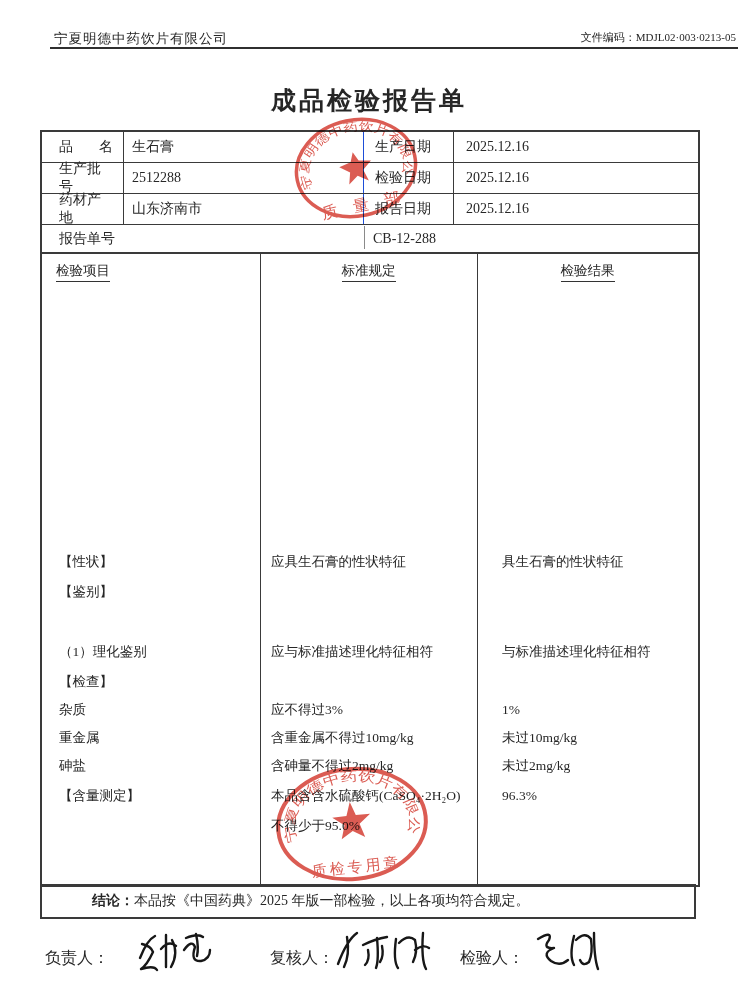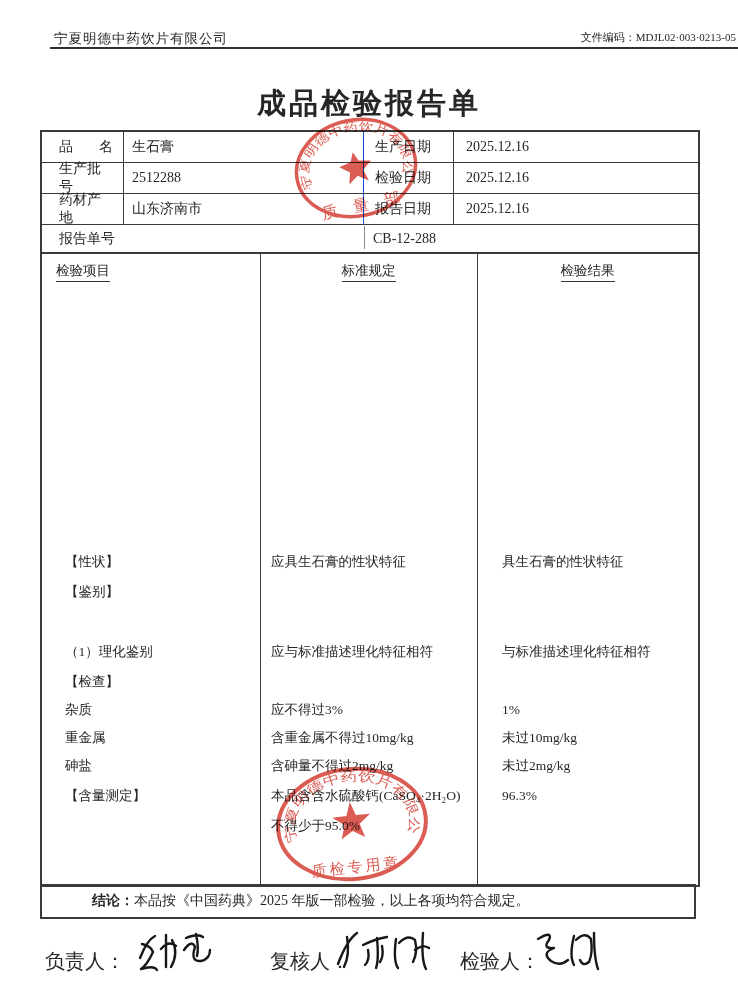--- a/index.html
+++ b/index.html
@@ -7,21 +7,21 @@
     width:738px;height:1000px;position:relative;background:#ffffff;
     font-family:"Liberation Serif","DejaVu Serif",serif;
     color:#262626;overflow:hidden;
   }
   .abs{position:absolute;}
   
   .hdr-company{left:54px;top:30px;font-size:13.5px;letter-spacing:1px;}
   .hdr-code{right:2px;top:30px;font-size:11px;}
   .hdr-rule{left:50px;top:47px;width:688px;height:2px;background:#2f2f2f;}
   
-  .title{left:0;top:84px;width:738px;text-align:center;font-size:29px;font-weight:bold;letter-spacing:3px;}
+  .title{left:0;top:84px;width:738px;text-align:center;font-size:25px;font-weight:bold;letter-spacing:3px;}
   
   .info-table{left:40px;top:130px;width:656px;height:120px;border:2px solid #3a3a3a;font-size:14px;}
   .info-row{position:absolute;left:0;width:100%;height:30px;display:flex;align-items:center;}
   .info-row.b{border-bottom:1px solid #3a3a3a;}
   .ir0{top:0;} .ir1{top:31px;} .ir2{top:62px;} .ir3{top:93px;height:27px;}
   .ic{height:100%;display:flex;align-items:center;box-sizing:border-box;}
   .ic-l1{width:82px;border-right:1px solid #3a3a3a;padding:0 10px 0 17px;}
   .ic-v1{width:240px;border-right:1px solid #1d4ed8;padding-left:8px;}
   .ic-l2{width:90px;border-right:1px solid #3a3a3a;padding-left:11px;text-align:right;}
   .ic-v2{flex:1;padding-left:12px;}
@@ -30,31 +30,31 @@
   .report-no{position:absolute;left:326px;top:0;height:100%;display:flex;align-items:center;padding-left:5px;}
   
   .test-table{left:40px;top:252px;width:656px;height:631px;border:2px solid #3a3a3a;font-size:13.5px;}
   .vdiv{position:absolute;top:0;width:1px;height:100%;background:#3a3a3a;}
   .vd1{left:218px;} .vd2{left:435px;}
   .tt-head{position:absolute;top:8px;height:22px;display:flex;align-items:flex-start;}
   .tt-head span{border-bottom:1px solid #333;padding-bottom:1px;}
   .th1{left:14px;} .th2{left:218px;width:217px;justify-content:center;} .th3{left:435px;width:221px;justify-content:center;}
   .trow{position:absolute;left:0;width:100%;display:flex;line-height:30px;}
   .tc{box-sizing:border-box;}
-  .tc1{width:218px;padding-left:23px;}
+  .tc1{width:218px;padding-left:17px;}
   .tc2{width:217px;padding-left:11px;padding-right:8px;}
   .tc3{width:221px;padding-left:25px;}
   .r0{top:293px;} .r1{top:323px;gap:33px;} .r2{top:351px;margin-top:32px;} .r3{top:413px;}
   .r4{top:441px;} .r5{top:469px;} .r6{top:497px;} .r7{top:527px;}
   
   .conclusion{left:40px;top:884px;width:656px;height:35px;border:2px solid #3a3a3a;border-top-width:1px;
     display:flex;align-items:center;font-size:14px;box-sizing:border-box;padding-left:50px;}
   .conclusion b{font-weight:bold;}
   
-  .sig-label{top:948px;font-size:20px;}
+  .sig-label{top:948px;font-size:16px;}
   .sl1{left:45px;} .sl2{left:270px;} .sl3{left:460px;}
   .sig-svg{top:926px;}
   .sg1{left:133px;} .sg2{left:330px;} .sg3{left:530px;}
   .sig-svg path{fill:none;stroke:#171717;stroke-width:2.4;stroke-linecap:round;stroke-linejoin:round;}
   
   .stamp{mix-blend-mode:multiply;opacity:0.88;}
   .stamp1{left:291px;top:116px;}
   .stamp2{left:272px;top:764px;}
   .stamp text{font-family:"Liberation Serif","DejaVu Serif",serif;}
 </style>

